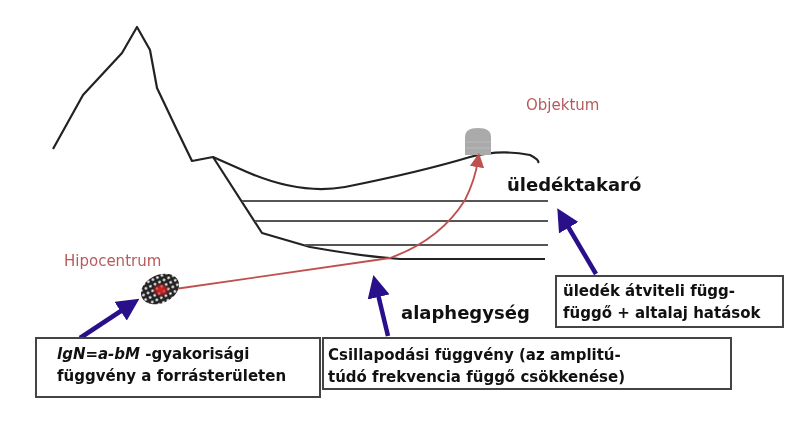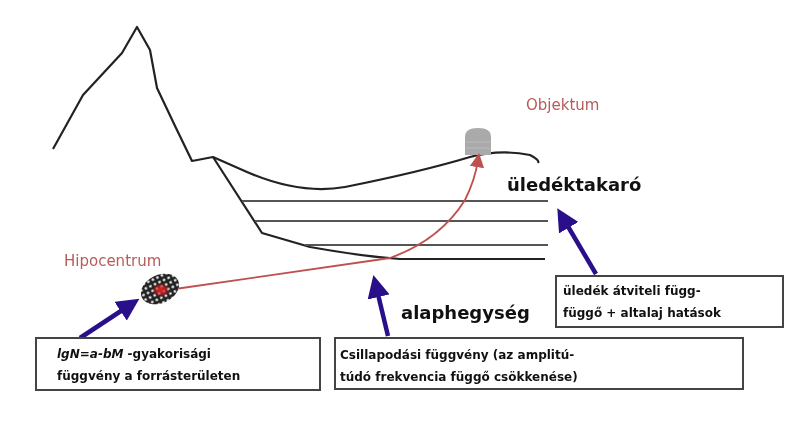--- a/index.html
+++ b/index.html
@@ -3,21 +3,21 @@
 <meta charset="utf-8">
 <style>
   html, body { margin: 0; padding: 0; background: #ffffff; }
   body { width: 795px; height: 435px; position: relative; overflow: hidden;
          font-family: "DejaVu Sans", sans-serif; }
   svg.diagram { position: absolute; left: 0; top: 0; }
   .lbl { position: absolute; white-space: nowrap; }
   .red-lbl { color: #b85a5a; font-size: 15px; font-family: "DejaVu Sans", sans-serif; }
   .black-lbl { color: #111; font-size: 18px; font-weight: bold; font-family: "DejaVu Sans", sans-serif; }
   .box { position: absolute; border: 2px solid #444; background: #fff;
-         box-sizing: border-box; color: #111; font-weight: bold; font-size: 12px;
+         box-sizing: border-box; color: #111; font-weight: bold; font-size: 15px;
          line-height: 22px; font-family: "DejaVu Sans", sans-serif; }
   .box .line { display: block; white-space: nowrap; }
   .it { font-style: italic; }
 </style>
 </head>
 <body>
 
 <svg class="diagram" width="795" height="435" viewBox="0 0 795 435">
   <defs>
     <marker id="redhead" markerWidth="8" markerHeight="8" refX="4" refY="4" orient="auto">
@@ -59,26 +59,26 @@
   <line x1="80" y1="338" x2="130" y2="305" stroke="#2a0f8a" stroke-width="4.5" marker-end="url(#bluehead)"></line>
   <line x1="388" y1="336" x2="376" y2="286" stroke="#2a0f8a" stroke-width="4.5" marker-end="url(#bluehead)"></line>
   <line x1="596" y1="274" x2="563" y2="218" stroke="#2a0f8a" stroke-width="4.5" marker-end="url(#bluehead)"></line>
 </svg>
 
 <div class="lbl red-lbl" style="left:526px; top:96px;">Objektum</div>
 <div class="lbl red-lbl" style="left:64px; top:252px;">Hipocentrum</div>
 <div class="lbl black-lbl" style="left:507px; top:174px;">üledéktakaró</div>
 <div class="lbl black-lbl" style="left:401px; top:302px;">alaphegység</div>
 
-<div class="box" style="left:35px; top:337px; width:286px; height:54px; padding:4px 0 0 20px;">
+<div class="box" style="left:35px; top:337px; width:286px; height:61px; padding:4px 0 0 20px;">
   <span class="line"><span class="it">lgN=a-bM</span><span> -gyakorisági</span></span>
   <span class="line" style="padding-left:-4px;">függvény a  forrásterületen</span>
 </div>
 
-<div class="box" style="left:334px; top:337px; width:410px; height:53px; padding:5px 0 0 4px;">
+<div class="box" style="left:322px; top:337px; width:410px; height:53px; padding:5px 0 0 4px;">
   <span class="line">Csillapodási függvény (az amplitú-</span>
   <span class="line">túdó frekvencia függő csökkenése)</span>
 </div>
 
 <div class="box" style="left:555px; top:275px; width:229px; height:53px; padding:3px 0 0 6px;">
   <span class="line">üledék átviteli függ-</span>
   <span class="line">függő + altalaj hatások</span>
 </div>
 
 </body></html>

